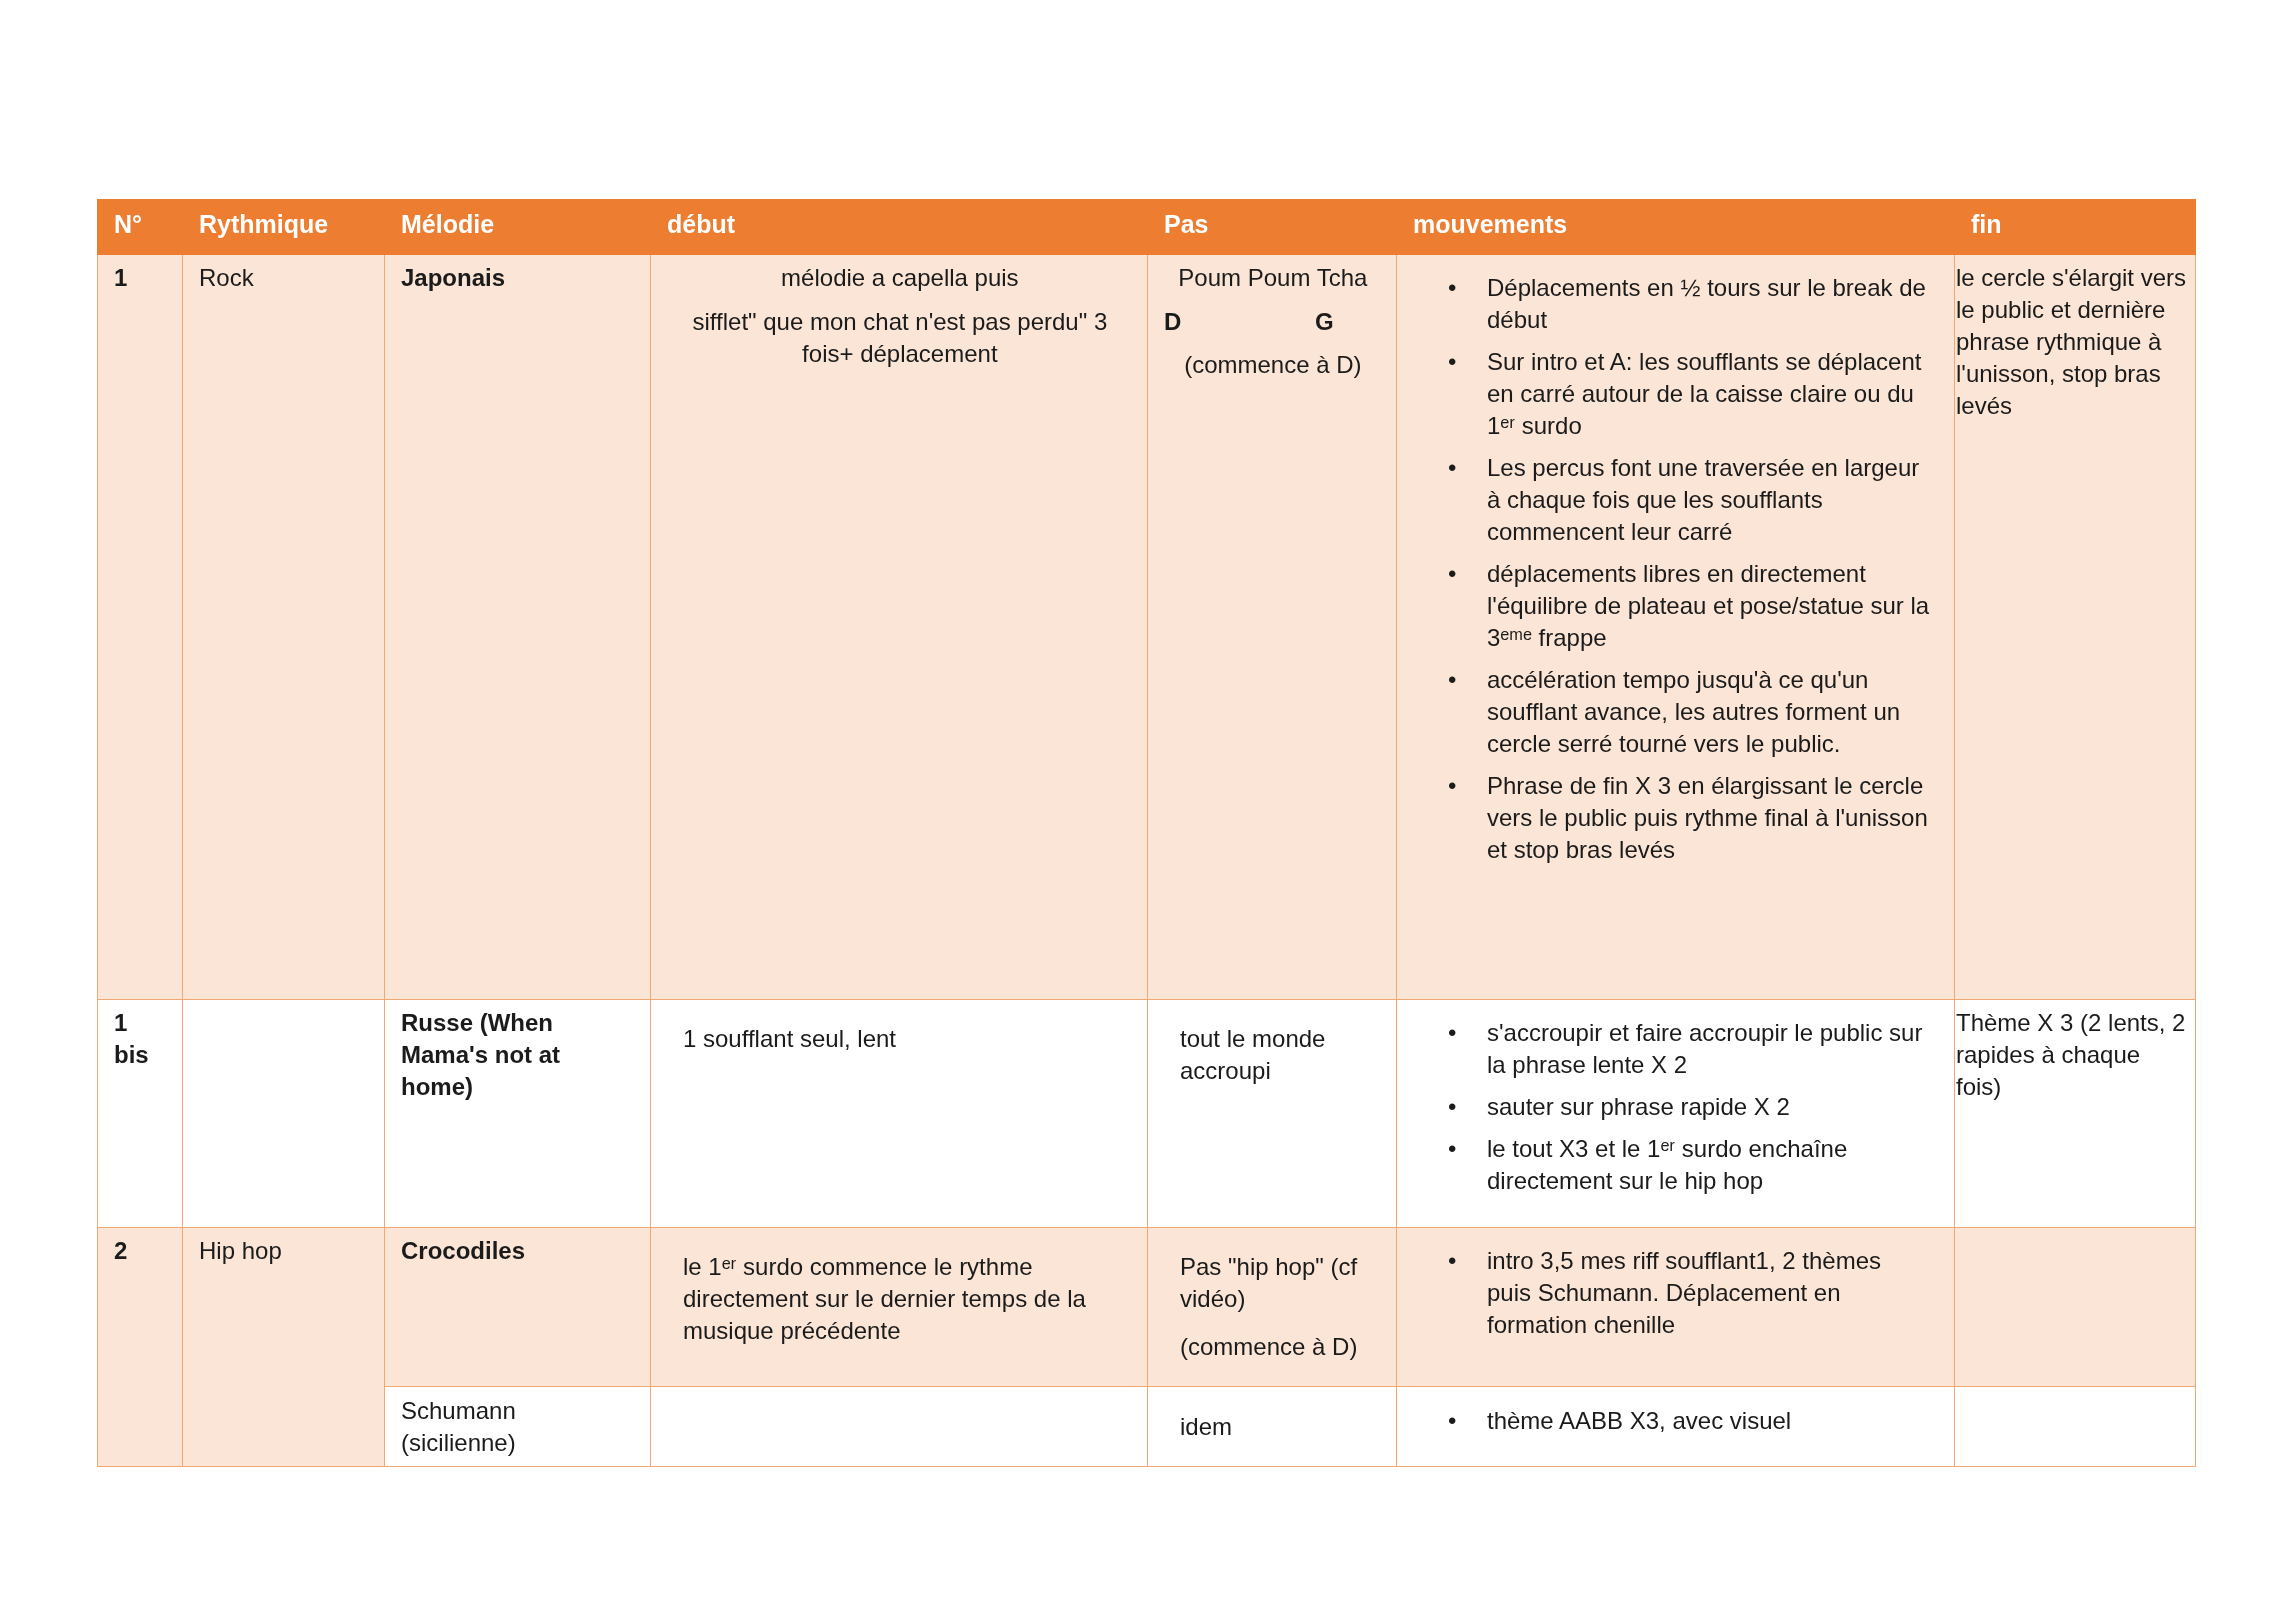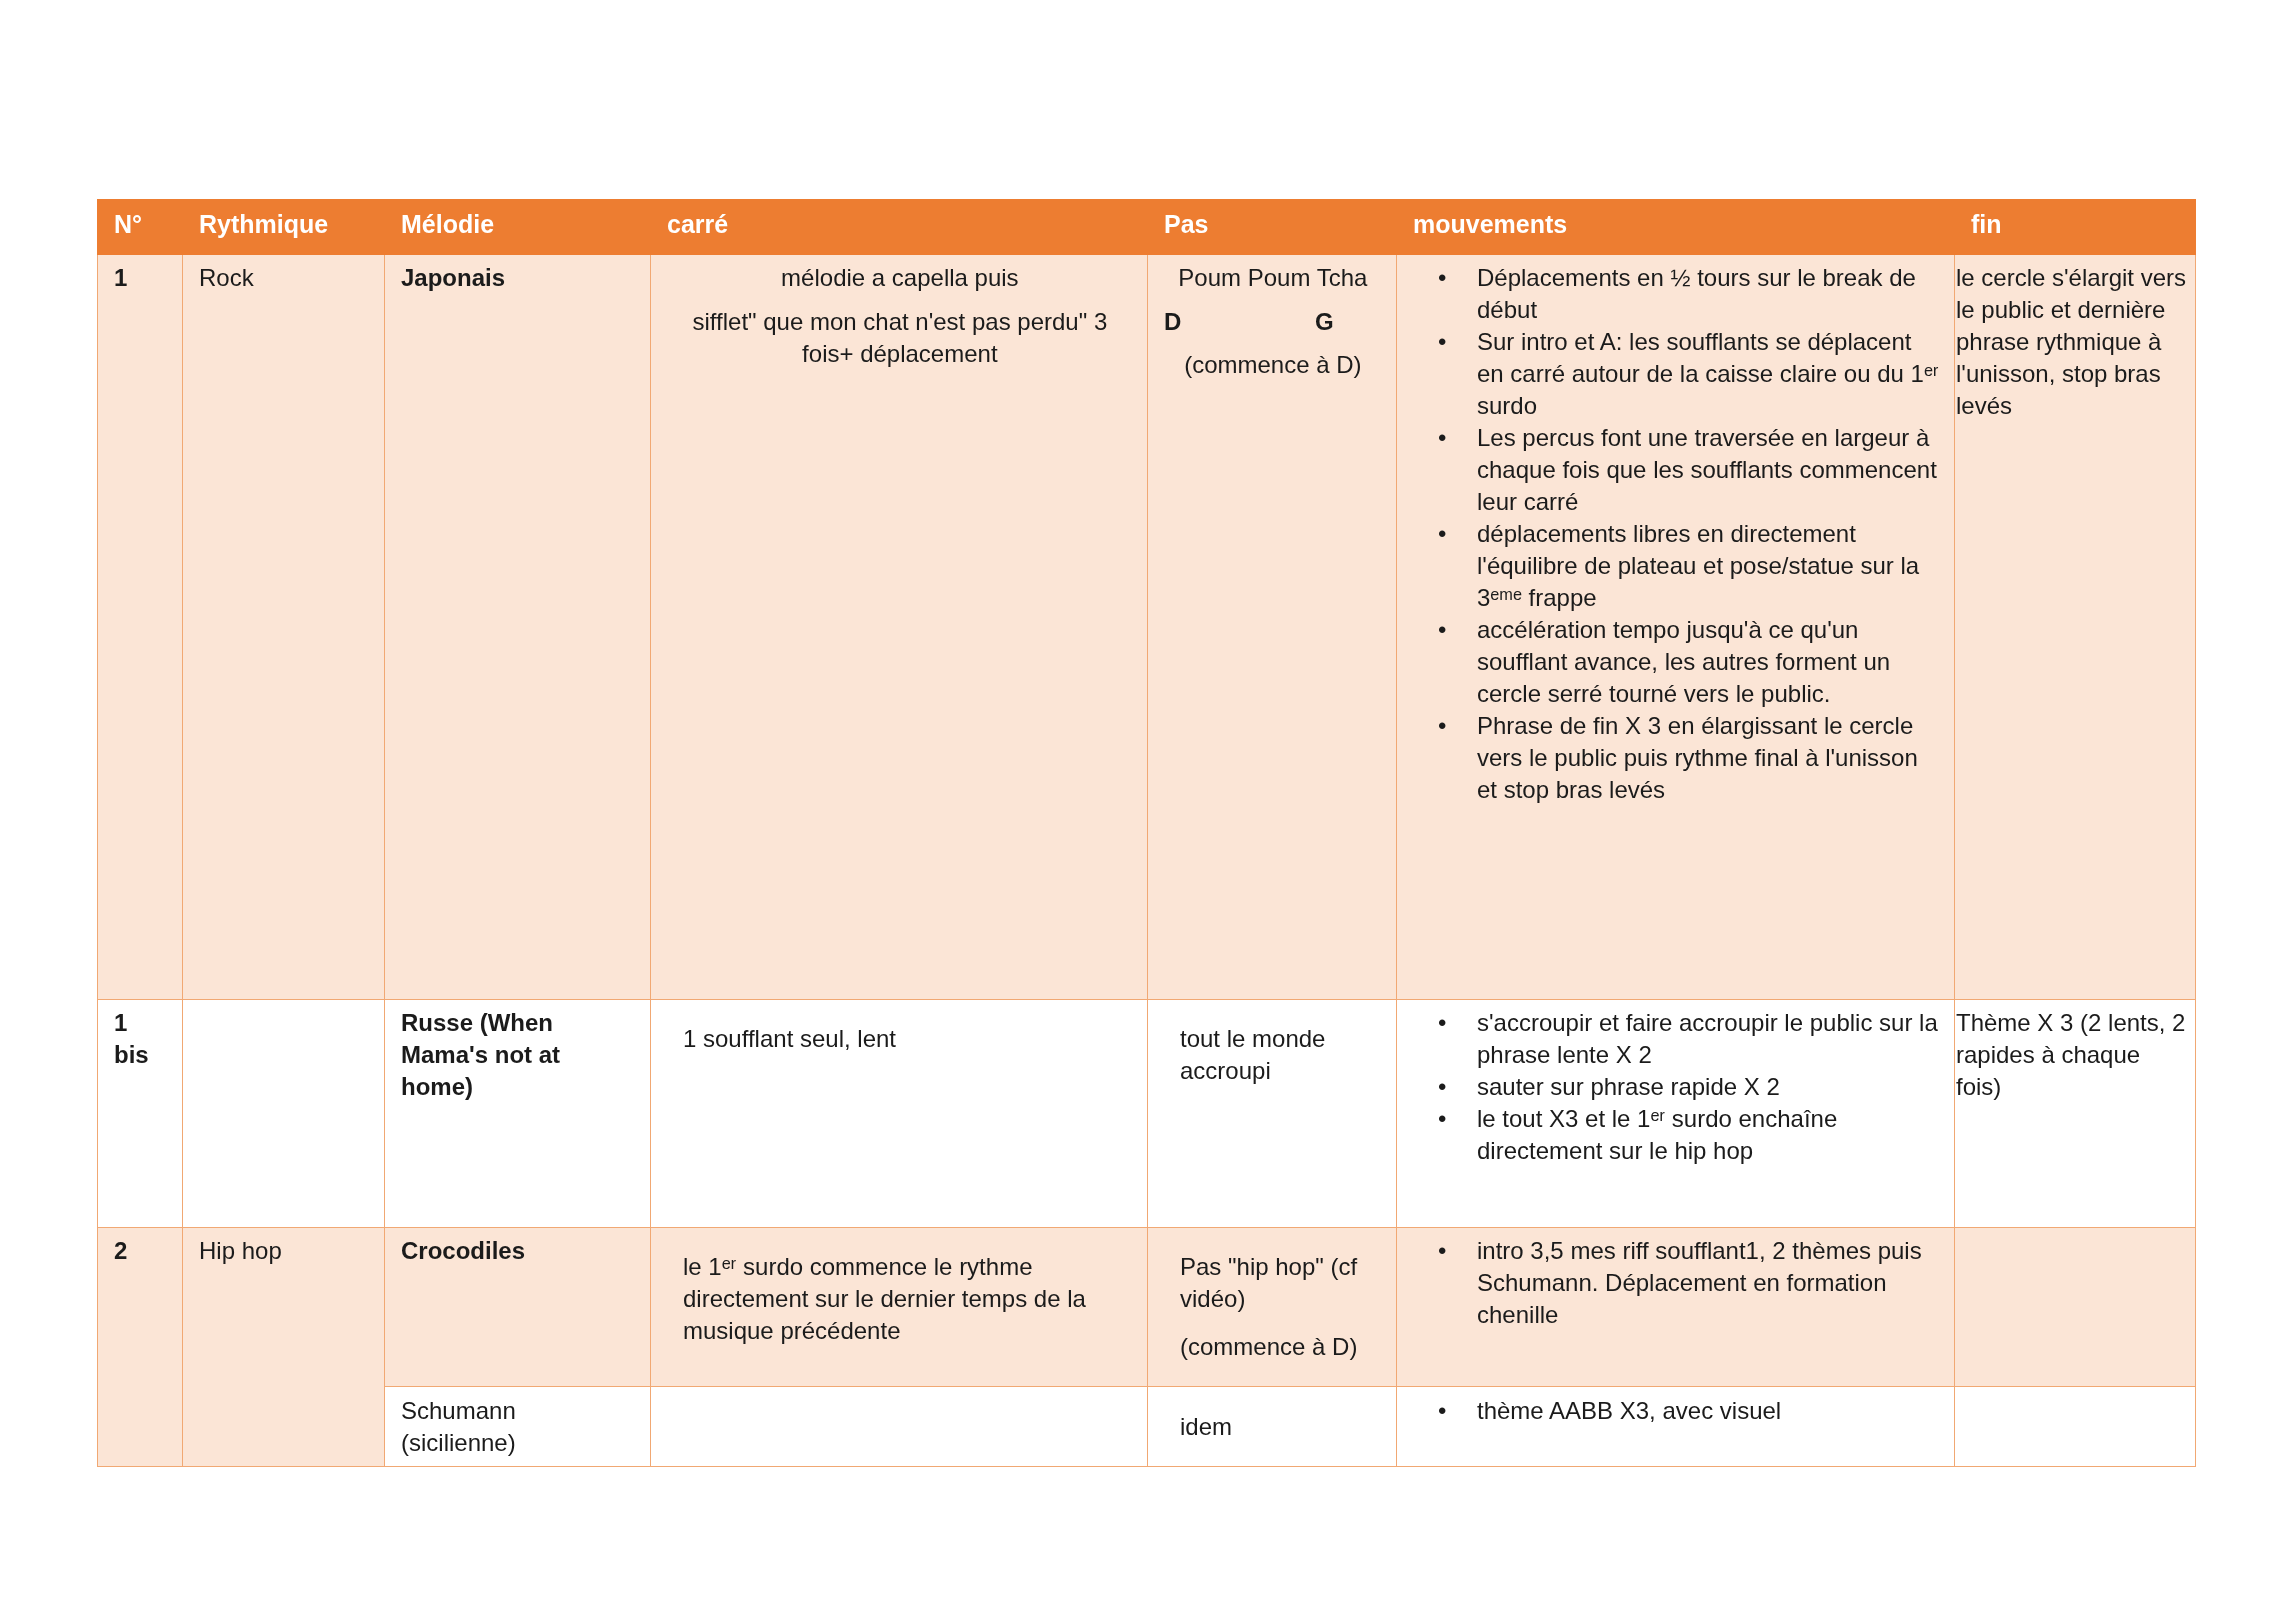--- a/index.html
+++ b/index.html
@@ -40,21 +40,21 @@
   td.keepband{background:var(--band-bg) !important;}
   .b{font-weight:bold;}
   .p{margin:0 0 11.6px 0;text-align:center;}
   .p:last-child{margin-bottom:0;}
   .p0{margin:16px;}
   .pas-dg{display:flex;justify-content:space-between;padding-right:48px;font-weight:bold;}
   ul.bullets{
     margin:0;padding:0 0 0 25px;list-style:none;
   }
   ul.bullets li{
-    margin:0;padding-left:39px;text-indent:-39px;
+    margin:10px;padding-left:39px;text-indent:-39px;
   }
   ul.bullets li::before{
     content:"\2022";
     display:inline-block;width:39px;text-indent:0;
   }
   td.col-fin{padding-left:1px;padding-right:9px;}
 </style>
 </head>
 <body>
 
@@ -66,21 +66,21 @@
     <col style="width:497px">
     <col style="width:249px">
     <col style="width:558px">
     <col style="width:241px">
   </colgroup>
   <thead>
     <tr>
       <th>N°</th>
       <th>Rythmique</th>
       <th>Mélodie</th>
-      <th>carré</th>
+      <th>début</th>
       <th>Pas</th>
       <th>mouvements</th>
       <th>fin</th>
     </tr>
   </thead>
   <tbody>
 
     <tr class="band" style="height:745px">
       <td><span class="b">1</span></td>
       <td><span>Rock</span></td>

